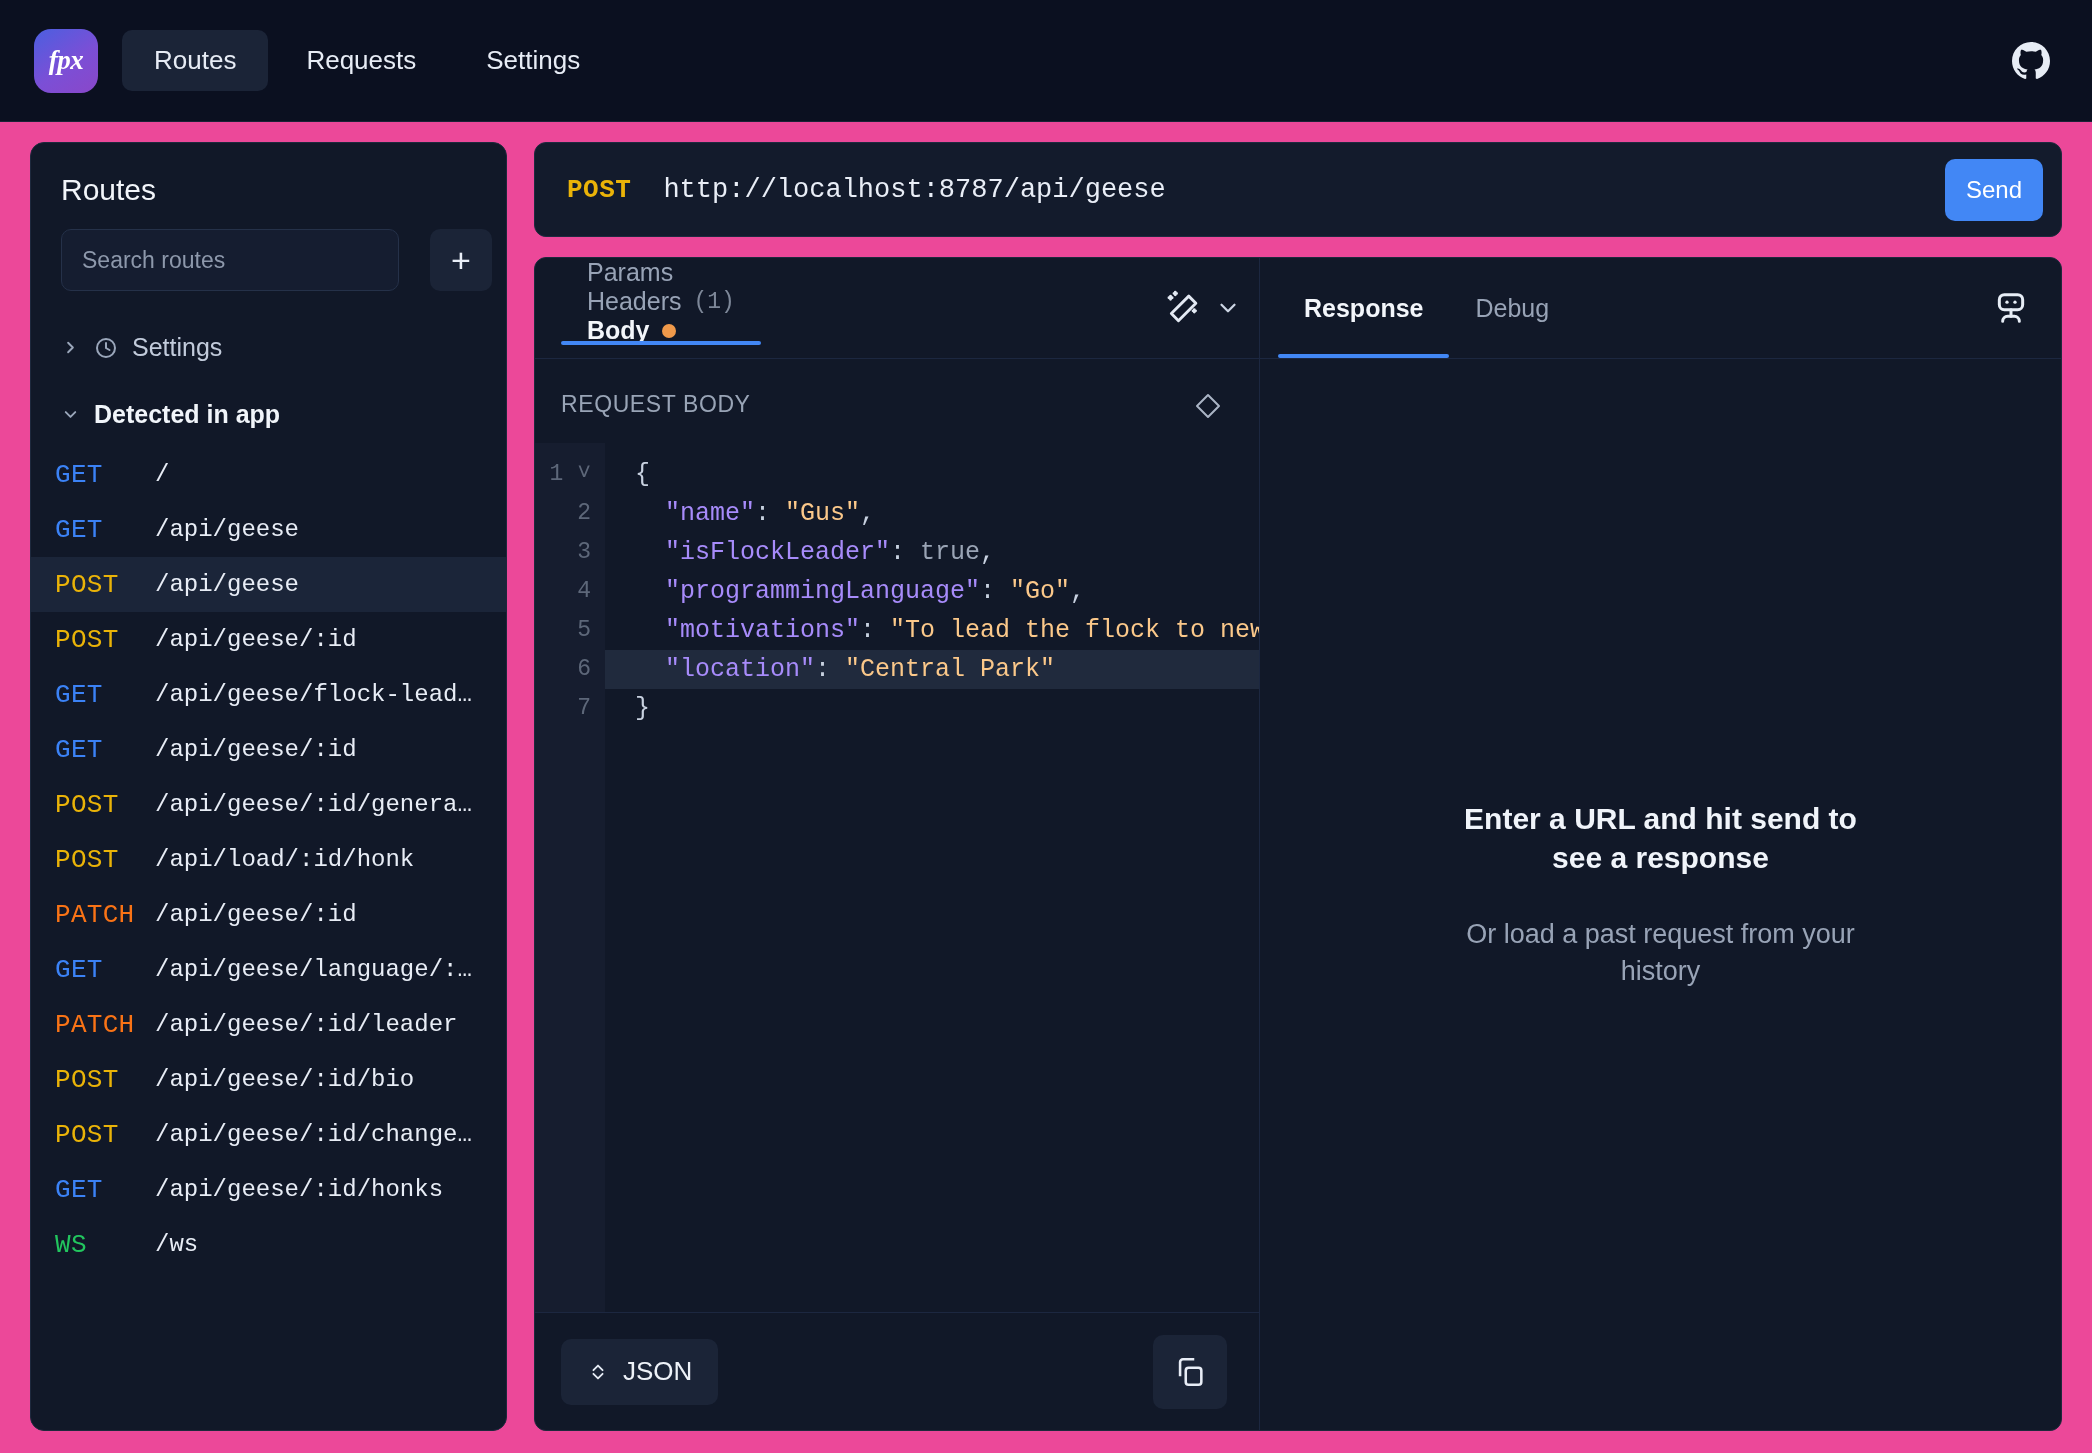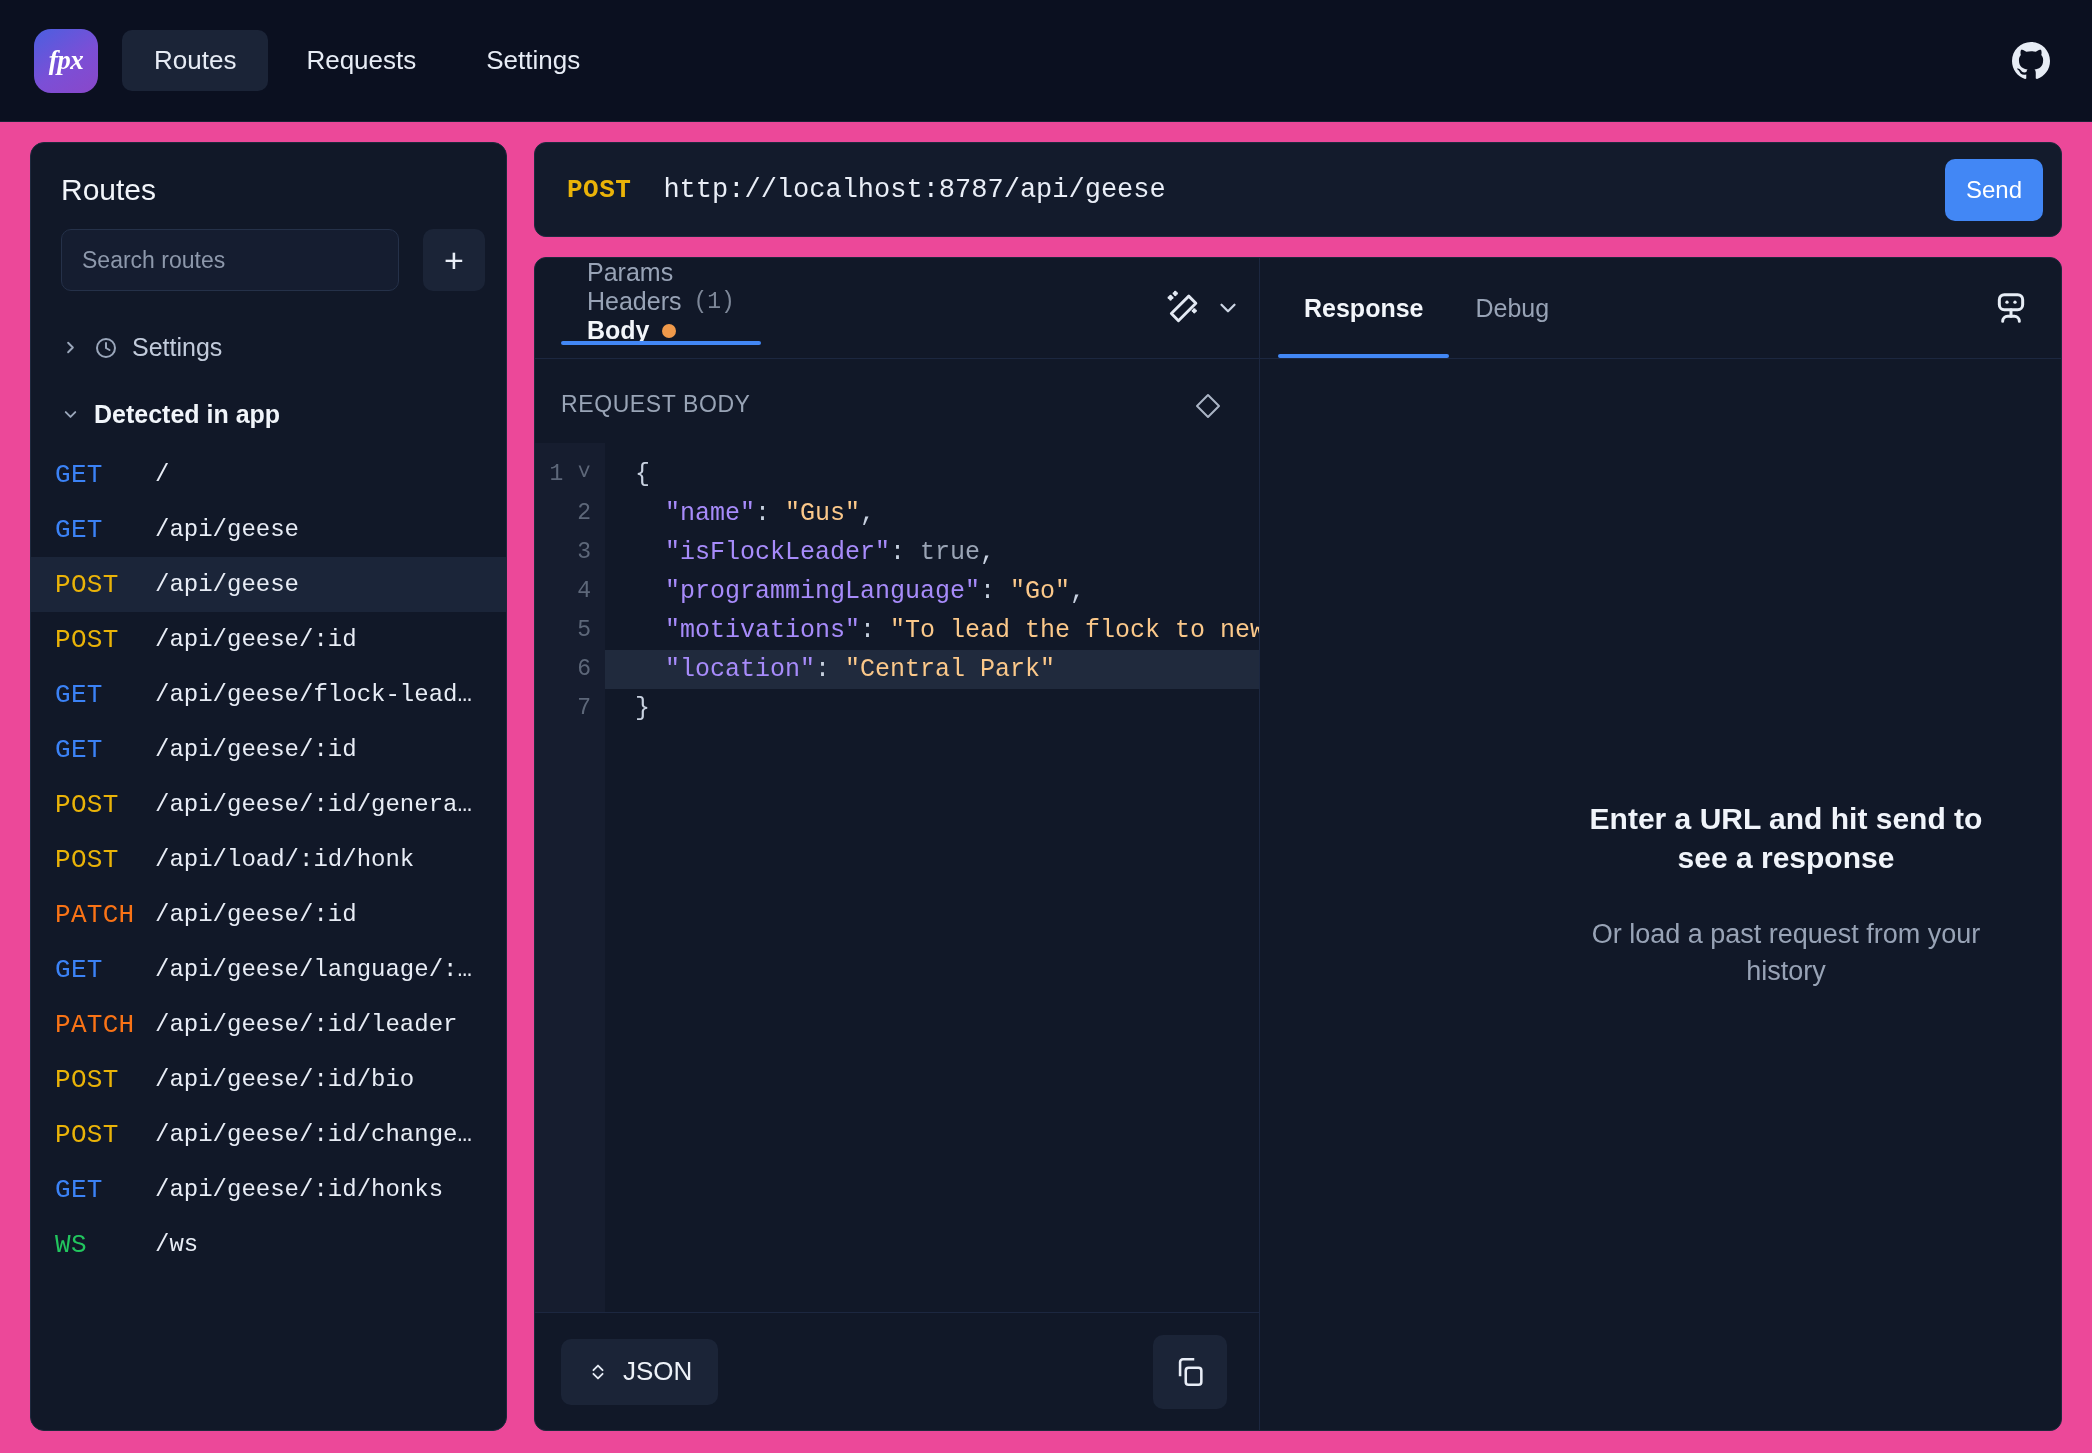--- a/index.html
+++ b/index.html
@@ -39,21 +39,21 @@
   
   .body-wrap { flex:1 1 auto; display:flex; padding: 20px 30px 22px 30px; gap: 27px; min-height:0; }
 
   
   .sidebar {
     width: 477px; flex:0 0 477px;
     background:#111828; border:1px solid #1e293d; border-radius: 14px;
     display:flex; flex-direction:column; overflow:hidden;
   }
   .sidebar-title { font-size:30px; color:#f2f5fa; font-weight:400; padding: 30px 30px 0 30px; }
-  .search-row { display:flex; gap: 24px; padding: 22px 30px 0 30px; align-items:center; }
+  .search-row { display:flex; gap: 31px; padding: 22px 30px 0 30px; align-items:center; }
   .search-input {
     flex:1 1 auto; height: 62px; border-radius: 10px;
     background:#151d30; border:1px solid #253149; color:#cfd8e6;
     font-size:23px; padding: 0 20px; font-family:"Liberation Sans", sans-serif;
     outline:none;
   }
   .search-input::placeholder { color:#8d98ab; }
   .add-btn {
     width: 62px; height: 62px; flex:0 0 62px; border-radius: 10px;
     background:#1b2437; border:none; color:#e9eef7; font-size:34px; line-height:1;
@@ -172,21 +172,21 @@
   }
   .updown-icon { width:22px; height:28px; color:#e5ebf4; }
   .copy-btn {
     width: 74px; height: 74px; border-radius:10px; background:#1b2437; border:none;
     display:flex; align-items:center; justify-content:center; cursor:pointer;
   }
   .copy-icon { width:34px; height:34px; color:#e8edf6; }
 
   .resp-col {
     width: 802px; flex:0 0 802px; border-left:1px solid #1c2740;
-    display:flex; align-items:center; justify-content:flex-end; padding: 0 60px;
+    display:flex; align-items:center; justify-content:center; padding: 0 60px;
   }
   .resp-empty { text-align:center; }
   .resp-title { font-size:30px; color:#f0f4fa; font-weight:700; line-height:1.32; max-width:430px; margin:0 auto; }
   .resp-sub { font-size:27px; color:#98a3b6; line-height:1.38; max-width:420px; margin: 38px auto 0 auto; }
 </style>
 </head>
 <body>
 
 <div class="app">
 

